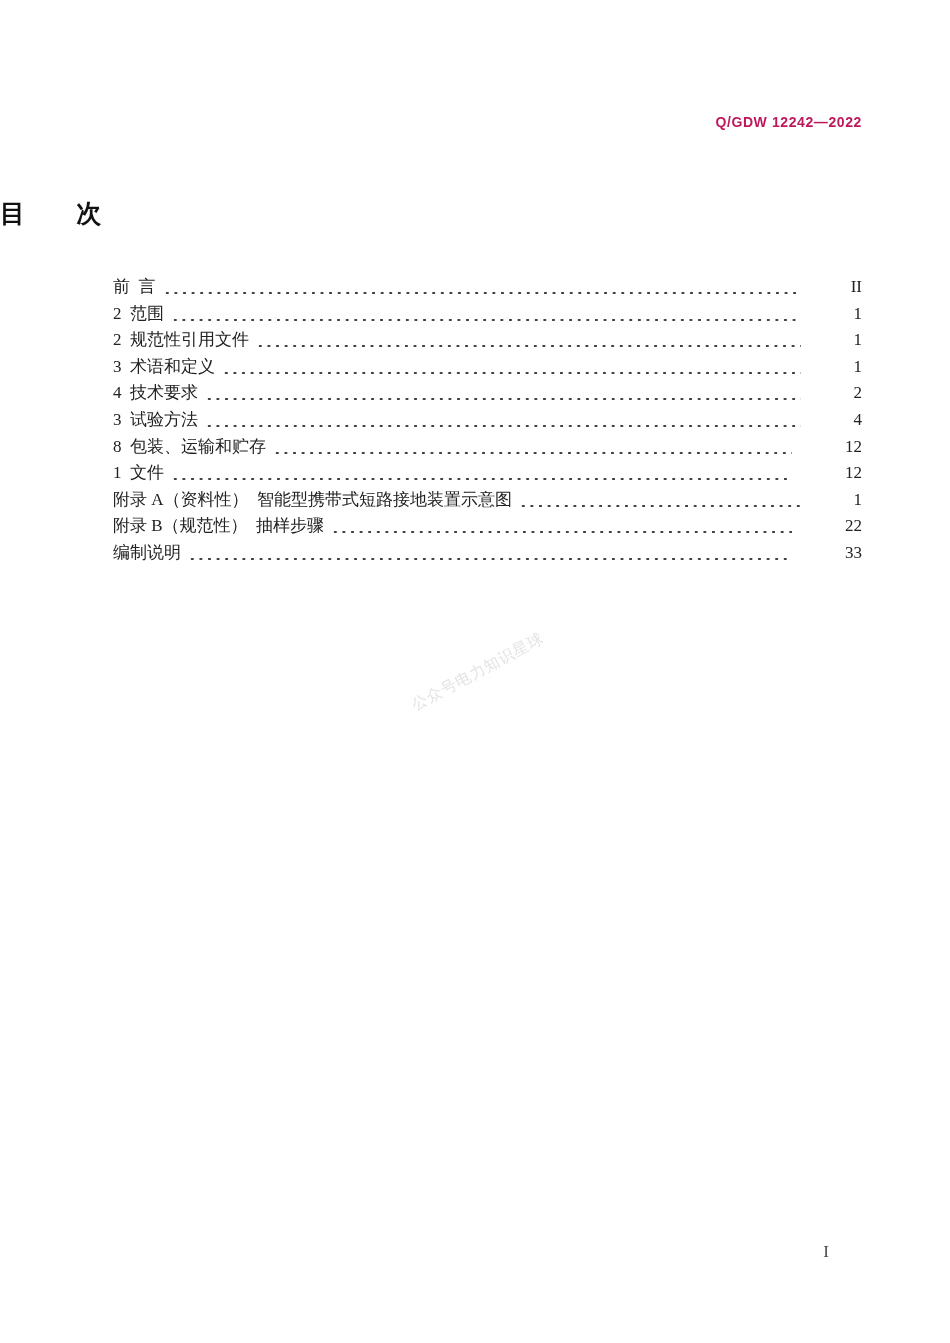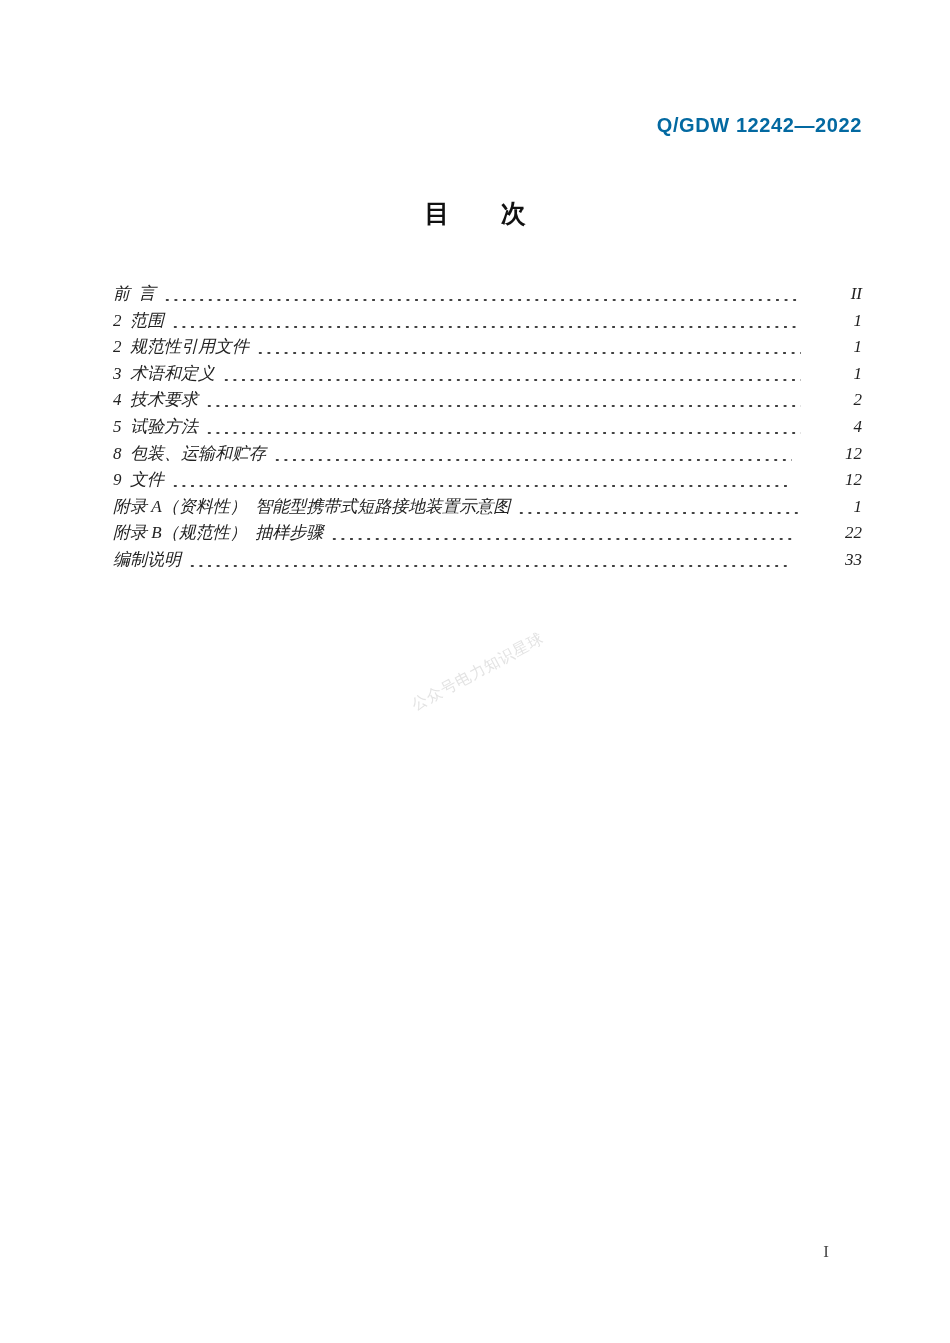--- a/index.html
+++ b/index.html
@@ -14,45 +14,44 @@
     background: #ffffff;
     overflow: hidden;
     font-family: "Liberation Serif", "DejaVu Serif", serif;
     color: #222222;
   }
   .doc-code {
     position: absolute;
     top: 114px;
     right: 88px;
     font-family: "Liberation Sans", "DejaVu Sans", sans-serif;
-    font-size: 20px;
+    font-size: 14px;
     font-weight: 600;
     letter-spacing: 0.6px;
-    color: #0369a1;
+    color: #be185d;
     white-space: pre;
     margin-left: 27px;
   }
   .doc-title {
     position: absolute;
     top: 197px;
     left: 0;
     width: 100%;
-    text-align: center;
+    text-align: left;
     font-size: 25px;
     font-weight: bold;
     word-spacing: 1.8em;
     color: #111111;
     white-space: pre;
   }
   .toc {
     position: absolute;
-    top: 281px;
+    top: 274px;
     left: 113px;
     width: 749px;
-    font-style: italic;
   }
   .toc-row {
     display: flex;
     height: 26.6px;
     font-size: 17px;
     line-height: 26.6px;
   }
   .toc-label {
     white-space: pre;
     flex: 0 0 auto;
@@ -125,31 +124,31 @@
       <span class="toc-label">3  术语和定义</span>
       <span class="toc-leader"></span>
       <span class="toc-page">1</span>
     </div>
     <div class="toc-row">
       <span class="toc-label">4  技术要求</span>
       <span class="toc-leader"></span>
       <span class="toc-page">2</span>
     </div>
     <div class="toc-row">
-      <span class="toc-label">5  试验方法</span>
+      <span class="toc-label">3  试验方法</span>
       <span class="toc-leader"></span>
       <span class="toc-page">4</span>
     </div>
     <div class="toc-row">
       <span class="toc-label">8  包装、运输和贮存</span>
       <span class="toc-leader"></span>
       <span class="toc-page">12</span>
     </div>
     <div class="toc-row">
-      <span class="toc-label">9  文件</span>
+      <span class="toc-label">1  文件</span>
       <span class="toc-leader"></span>
       <span class="toc-page">12</span>
     </div>
     <div class="toc-row">
       <span class="toc-label">附录 A（资料性）  智能型携带式短路接地装置示意图</span>
       <span class="toc-leader"></span>
       <span class="toc-page">1</span>
     </div>
     <div class="toc-row">
       <span class="toc-label">附录 B（规范性）  抽样步骤</span>

